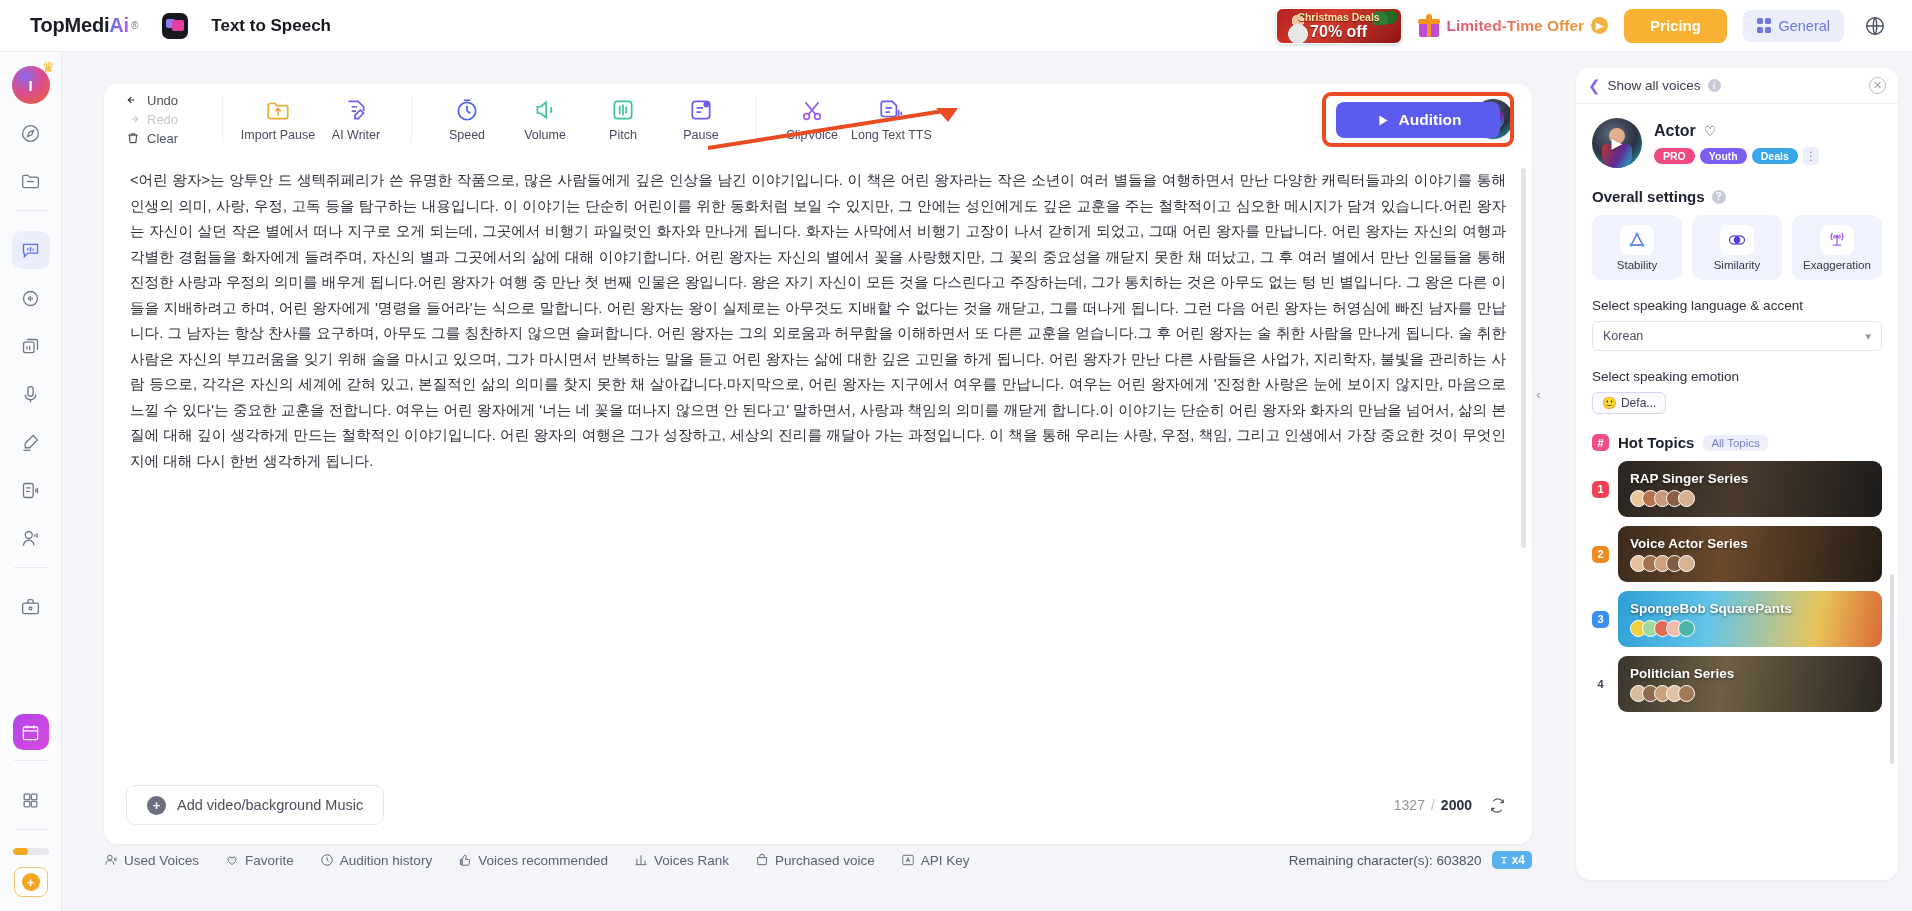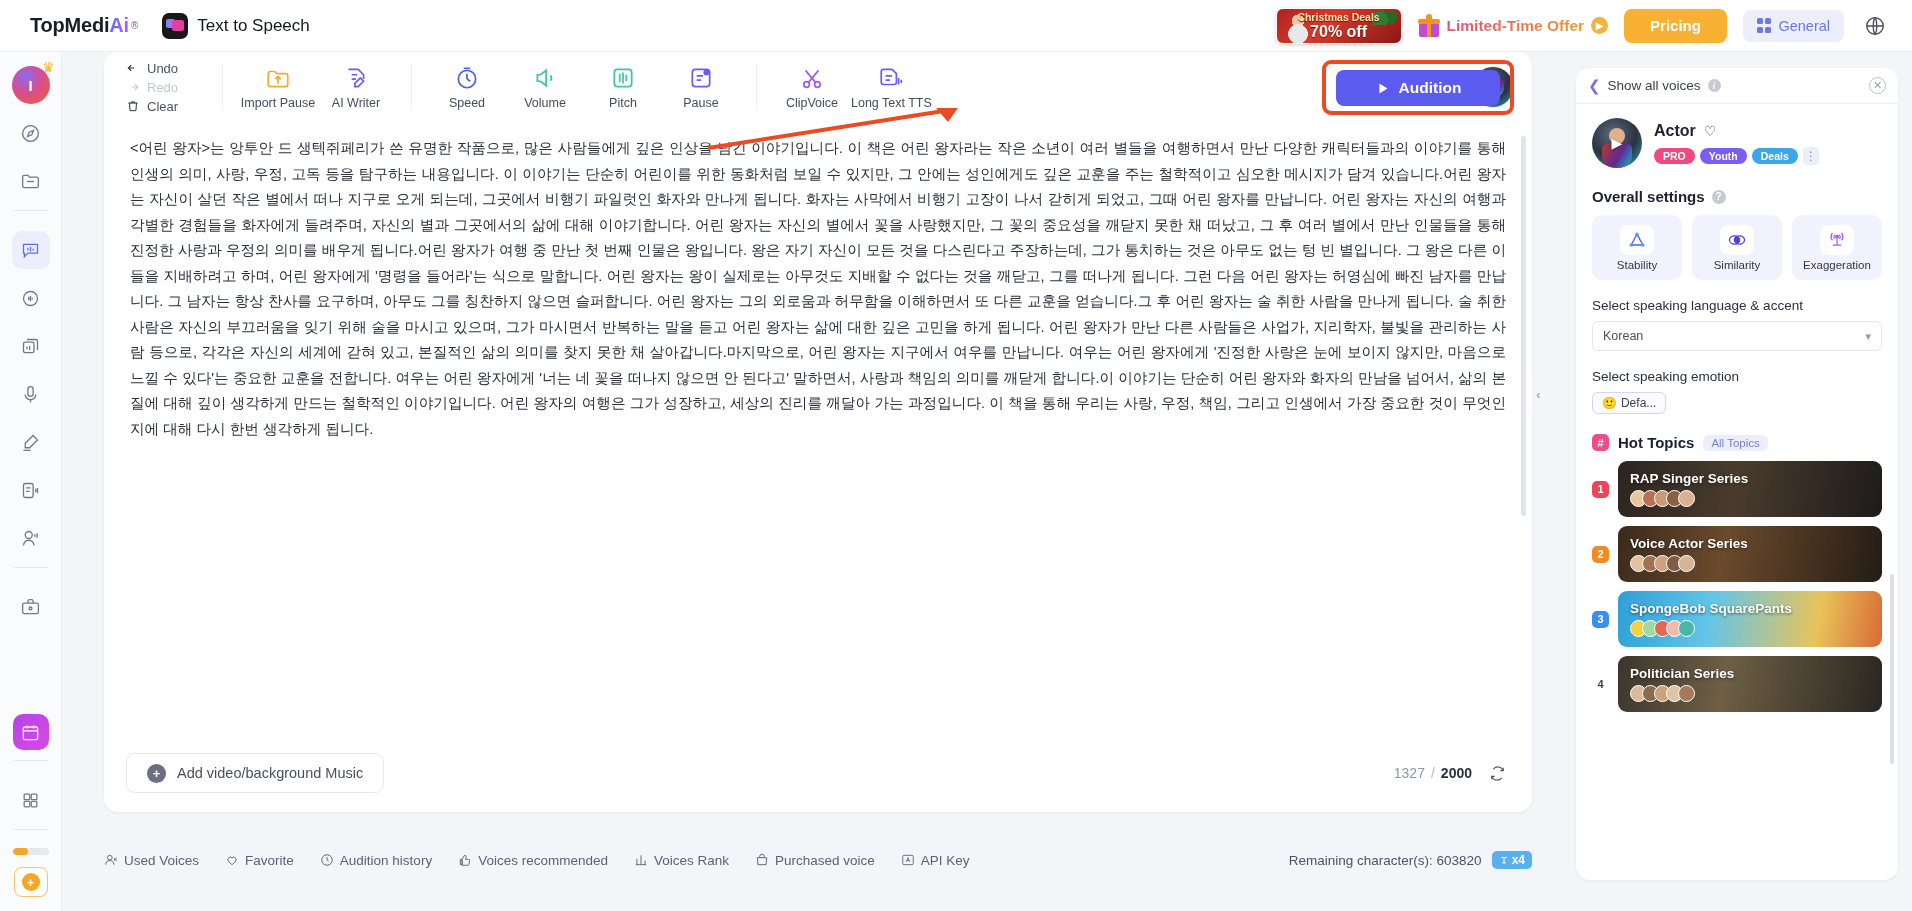--- a/index.html
+++ b/index.html
@@ -21,21 +21,21 @@
   .brand-name { font-size: 20px; font-weight: 700; color: #1b1d26; letter-spacing: -.2px; }
   .brand-ai { background: linear-gradient(90deg,#5b6ef5,#b45cf0); -webkit-background-clip: text; background-clip: text; color: transparent; font-weight: 700; }
   .brand-reg { font-size: 10px; vertical-align: super; color: #6b6f80; margin-left: 2px; }
   .app-chip { display: flex; align-items: center; margin-left: 24px; gap: 9px; }
   .app-icon {
     width: 26px; height: 26px; border-radius: 7px; background: #17181d;
     display: flex; align-items: center; justify-content: center; position: relative;
   }
   .app-icon .sq1 { position:absolute; width:9px; height:9px; border-radius:2px; background:#8e7bf5; left:4px; top:6px; }
   .app-icon .sq2 { position:absolute; width:12px; height:11px; border-radius:2px; background:#e23fa0; right:4px; top:7px; }
-  .app-title { font-size: 17px; font-weight: 400; color: #16181f; }
+  .app-title { font-size: 17px; font-weight: 700; color: #16181f; margin-left: 14px; }
 
   .topbar-right { margin-left: auto; display: flex; align-items: center; gap: 16px; margin-right: 22px; }
   .xmas-banner {
     width: 126px; height: 36px; border-radius: 7px; overflow: hidden; position: relative;
     background: linear-gradient(135deg,#b32020 0%,#d33b2b 40%,#8e1616 100%);
     border: 1px solid #fff; box-shadow: 0 1px 4px rgba(0,0,0,.18);
     display: flex; align-items: center; justify-content: center; flex-direction: column;
   }
   .xmas-banner::before {
     content:""; position:absolute; left:4px; bottom:0; width:34px; height:30px;
@@ -107,21 +107,21 @@
   .progress-track { width: 36px; height: 7px; border-radius: 4px; background: #e6e8ee; overflow: hidden; margin: 8px 0 12px; }
   .progress-fill { width: 42%; height: 100%; background: #f5a623; border-radius: 4px; }
   .add-btn {
     width: 34px; height: 30px; border-radius: 8px; border: 1.5px solid #f3c46a;
     background: #fff; display:flex; align-items:center; justify-content:center; cursor:pointer;
   }
   .add-dot { width: 18px; height: 18px; border-radius: 50%; background:#f5a623; color:#fff; font-size:13px; display:flex; align-items:center; justify-content:center; font-weight:700; }
 
   
   .editor-card {
-    position: absolute; top: 52px; left: 104px; width: 1428px; height: 760px;
+    position: absolute; top: 84px; left: 104px; width: 1428px; height: 760px;
     background: #ffffff; border-radius: 14px; box-shadow: 0 1px 3px rgba(25,30,60,.06);
     display: flex; flex-direction: column; overflow: hidden;
   }
   .toolbar { height: 70px; display: flex; align-items: center; position: relative; padding-left: 10px; }
   .undo-group { width: 92px; display: flex; flex-direction: column; gap: 4px; padding-left: 12px; }
   .ug-row { display: flex; align-items: center; gap: 7px; font-size: 13px; color: #4d5164; cursor: pointer; }
   .ug-row.dim { color: #c4c7d2; cursor: default; }
   .tb-div { width: 1px; height: 46px; background: #edeef3; margin: 0 16px; }
   .tb-item {
     display: flex; flex-direction: column; align-items: center; gap: 5px;

